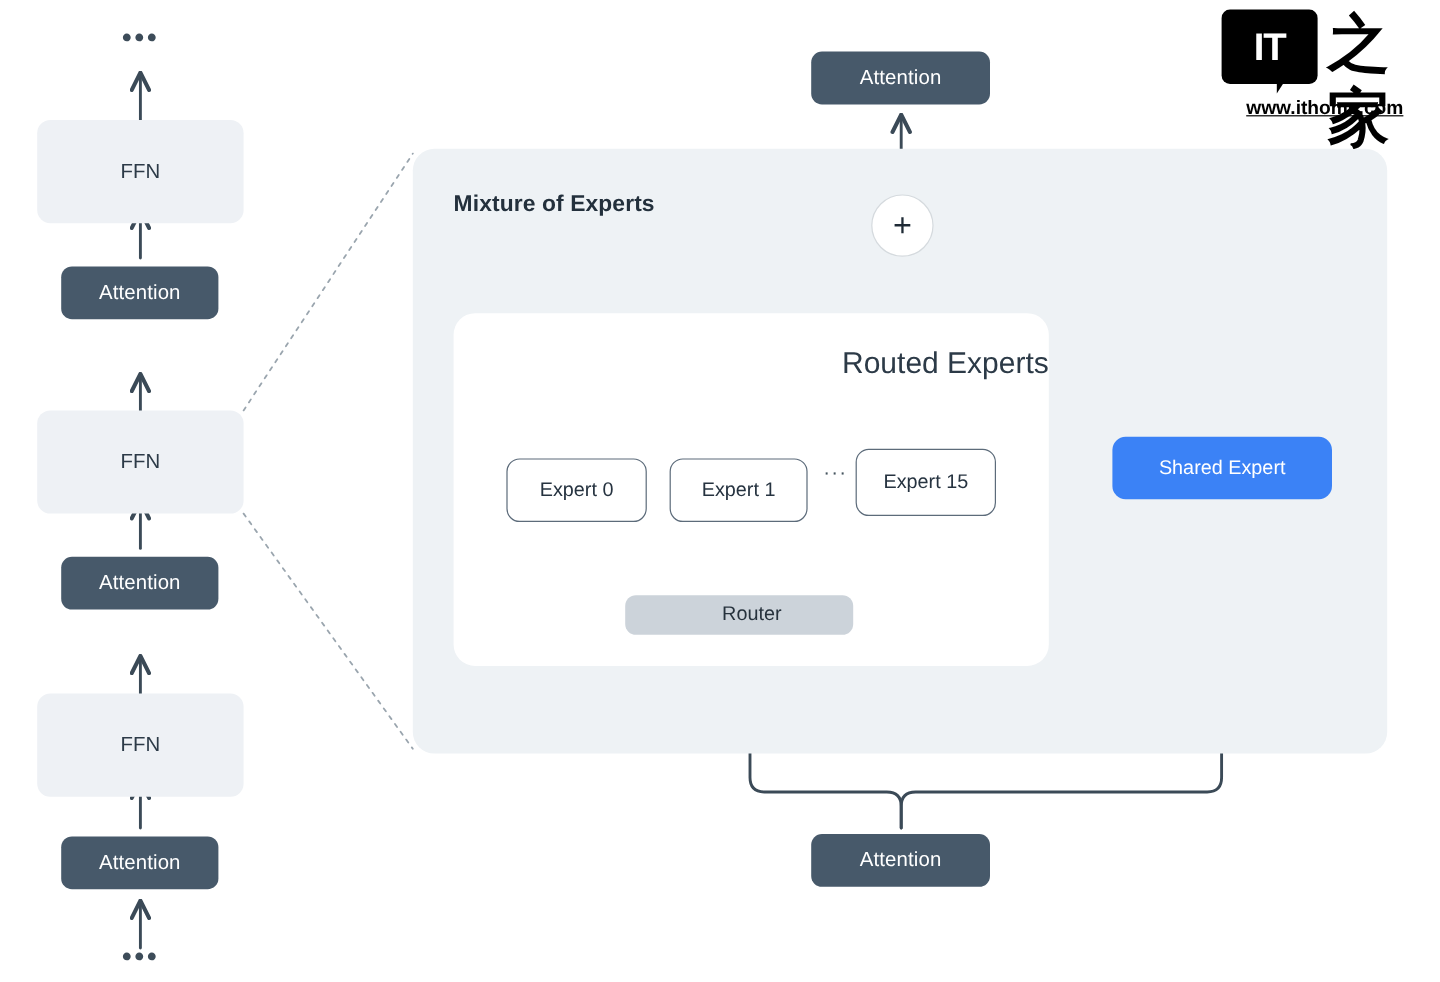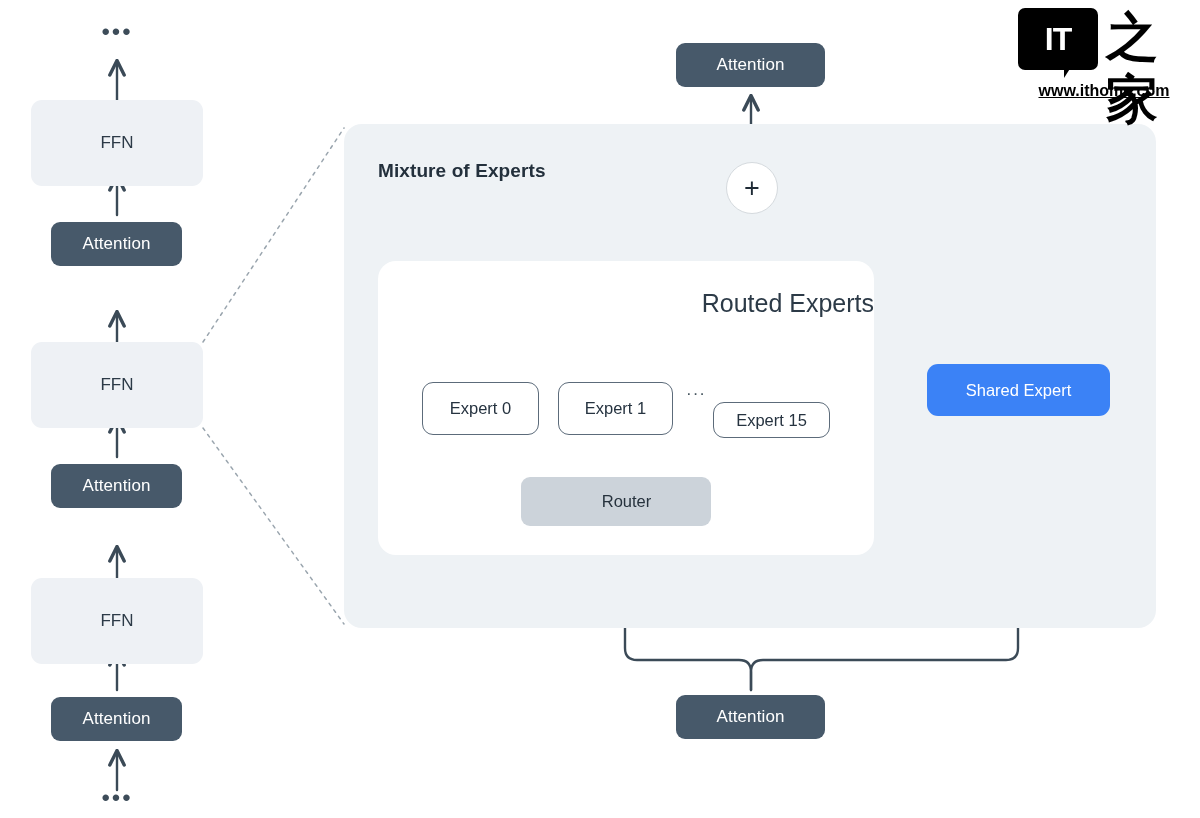--- a/index.html
+++ b/index.html
@@ -207,25 +207,25 @@
   <div class="node routed-card" style="left:378px;top:261px;width:496px;height:294px;"></div>
   <div class="routed-title" style="left:378px;top:289px;width:496px;">Routed Experts</div>
 
   <div class="node expert" style="left:422px;top:364px;width:117px;height:53px;">
     <span>Expert 0</span>
   </div>
   <div class="node expert" style="left:558px;top:364px;width:115px;height:53px;">
     <span>Expert 1</span>
   </div>
   <div class="ellipsis-inline" style="left:684px;top:385px;width:24px;text-align:center;">···</div>
-  <div class="node expert" style="left:713px;top:384px;width:117px;height:36px;">
+  <div class="node expert" style="left:713px;top:356px;width:117px;height:56px;">
     <span>Expert 15</span>
   </div>
 
-  <div class="node router" style="left:521px;top:477px;width:190px;height:49px;padding-left:21px;">
+  <div class="node router" style="left:521px;top:496px;width:190px;height:33px;padding-left:21px;">
     <span>Router</span>
   </div>
 
   <div class="node shared-expert" style="left:927px;top:364px;width:183px;height:52px;">
     <span>Shared Expert</span>
   </div>
 
   <div class="plus-node" style="left:726px;top:162px;">
     <span>+</span>
   </div>

